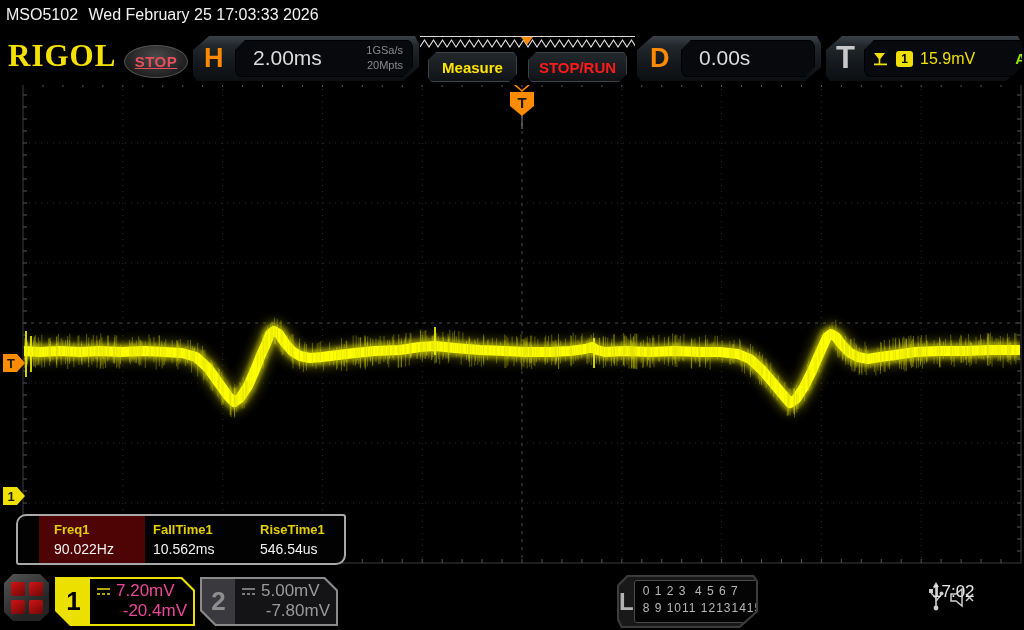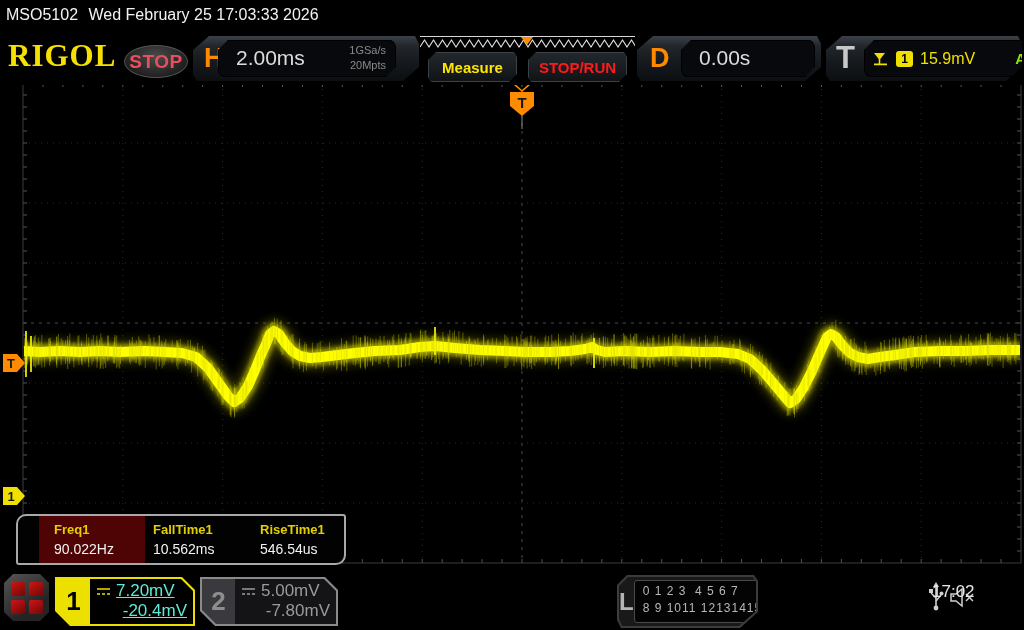--- a/index.html
+++ b/index.html
@@ -8,22 +8,22 @@
   
   .titlebar{position:absolute;left:0;top:0;width:1024px;height:32px;color:#f2f2f2;
             font-size:16px;line-height:30px;}
   .titlebar span{margin-left:6px;margin-top:44px;}
   
   .header{position:absolute;left:0;top:32px;width:962px;height:53px;background:#000;}
   .brand{position:absolute;left:8px;top:6px;font-family:"Liberation Serif",serif;
          font-weight:bold;font-size:31px;letter-spacing:1px;color:#f5e003;}
   .stopbadge{position:absolute;left:124px;top:13px;width:62px;height:31px;border-radius:50%;
              background:radial-gradient(ellipse at 50% 35%,#4a4a4a,#1d1d1d 75%);
-             border:1px solid #555;color:#e84f5e;font-weight:bold;font-size:19px;
-             display:flex;align-items:center;justify-content:center;letter-spacing:.5px;}
+             border:1px solid #555;color:#e84f5e;font-weight:bold;font-size:15px;
+             display:flex;align-items:center;justify-content:center;letter-spacing:.5px;text-decoration:underline;}
   .hdrbox{position:absolute;top:4px;height:45px;background:linear-gradient(180deg,#3a4147,#22272c 22%,#15191d 60%,#0c0f11);
           clip-path:polygon(16px 0,calc(100% - 4px) 0,100% 8px,100% calc(100% - 14px),calc(100% - 16px) 100%,4px 100%,0 calc(100% - 6px),0 14px);}
   .hdrbox .tag{position:absolute;top:7px;font-size:27px;font-weight:bold;color:#ff8a00;}
   .inner{position:absolute;top:4px;height:37px;background:#07090c;border-radius:7px;
          box-shadow:inset 0 0 0 1px #000;
          clip-path:polygon(10px 0,calc(100% - 3px) 0,100% 6px,100% calc(100% - 10px),calc(100% - 10px) 100%,3px 100%,0 calc(100% - 6px),0 10px);}
   .tbval{position:absolute;left:18px;top:6px;font-size:21px;color:#dcdcdc;}
   .srate{position:absolute;right:10px;top:3px;text-align:right;color:#8a8a8a;font-size:11px;line-height:15px;}
   .preview{position:absolute;left:420px;top:3px;width:215px;height:15px;background:#000;}
   .hbtn{position:absolute;top:20px;height:28px;background:linear-gradient(180deg,#23282d,#101316);
@@ -78,21 +78,21 @@
     <span>MSO5102</span>
     <span>Wed February 25 17:03:33 2026</span>
   </div>
 
   <div class="header">
     <div class="brand">RIGOL</div>
     <div class="stopbadge">STOP</div>
 
     <div class="hdrbox" style="left:193px;width:226px;">
       <span class="tag" style="left:11px;">H</span>
-      <div class="inner" style="left:25px;width:178px;">
+      <div class="inner" style="left:42px;width:178px;">
         <span class="tbval">2.00ms</span>
         <div class="srate">
           <div>1GSa/s</div>
           <div>20Mpts</div>
         </div>
       </div>
     </div>
 
     <div class="preview">
       <svg width="215" height="15">
@@ -385,21 +385,21 @@
     <div class="navicon">
       <i></i>
         <i></i>
         <i></i>
         <i></i>
     </div>
 
     <div class="chblock" style="left:55px;width:136px;background:#ece000;">
       <div class="in">
         <div class="chtab" style="background:#ece000;color:#000;">1</div>
-        <div class="chvals" style="background:#000;color:#5eead4;text-decoration:underline;">
+        <div class="chvals" style="background:#000;color:#ec4899;">
           <div class="l1">
             <svg width="15" height="9">
               <line x1="1" y1="2" x2="14" y2="2" stroke="#f0e000" stroke-width="1.6"></line>
               <line x1="1" y1="7" x2="14" y2="7" stroke="#f0e000" stroke-width="1.6" stroke-dasharray="3 2"></line>
             </svg>
             <span>7.20mV</span>
           </div>
           <div class="l2">-20.4mV</div>
         </div>
       </div>

